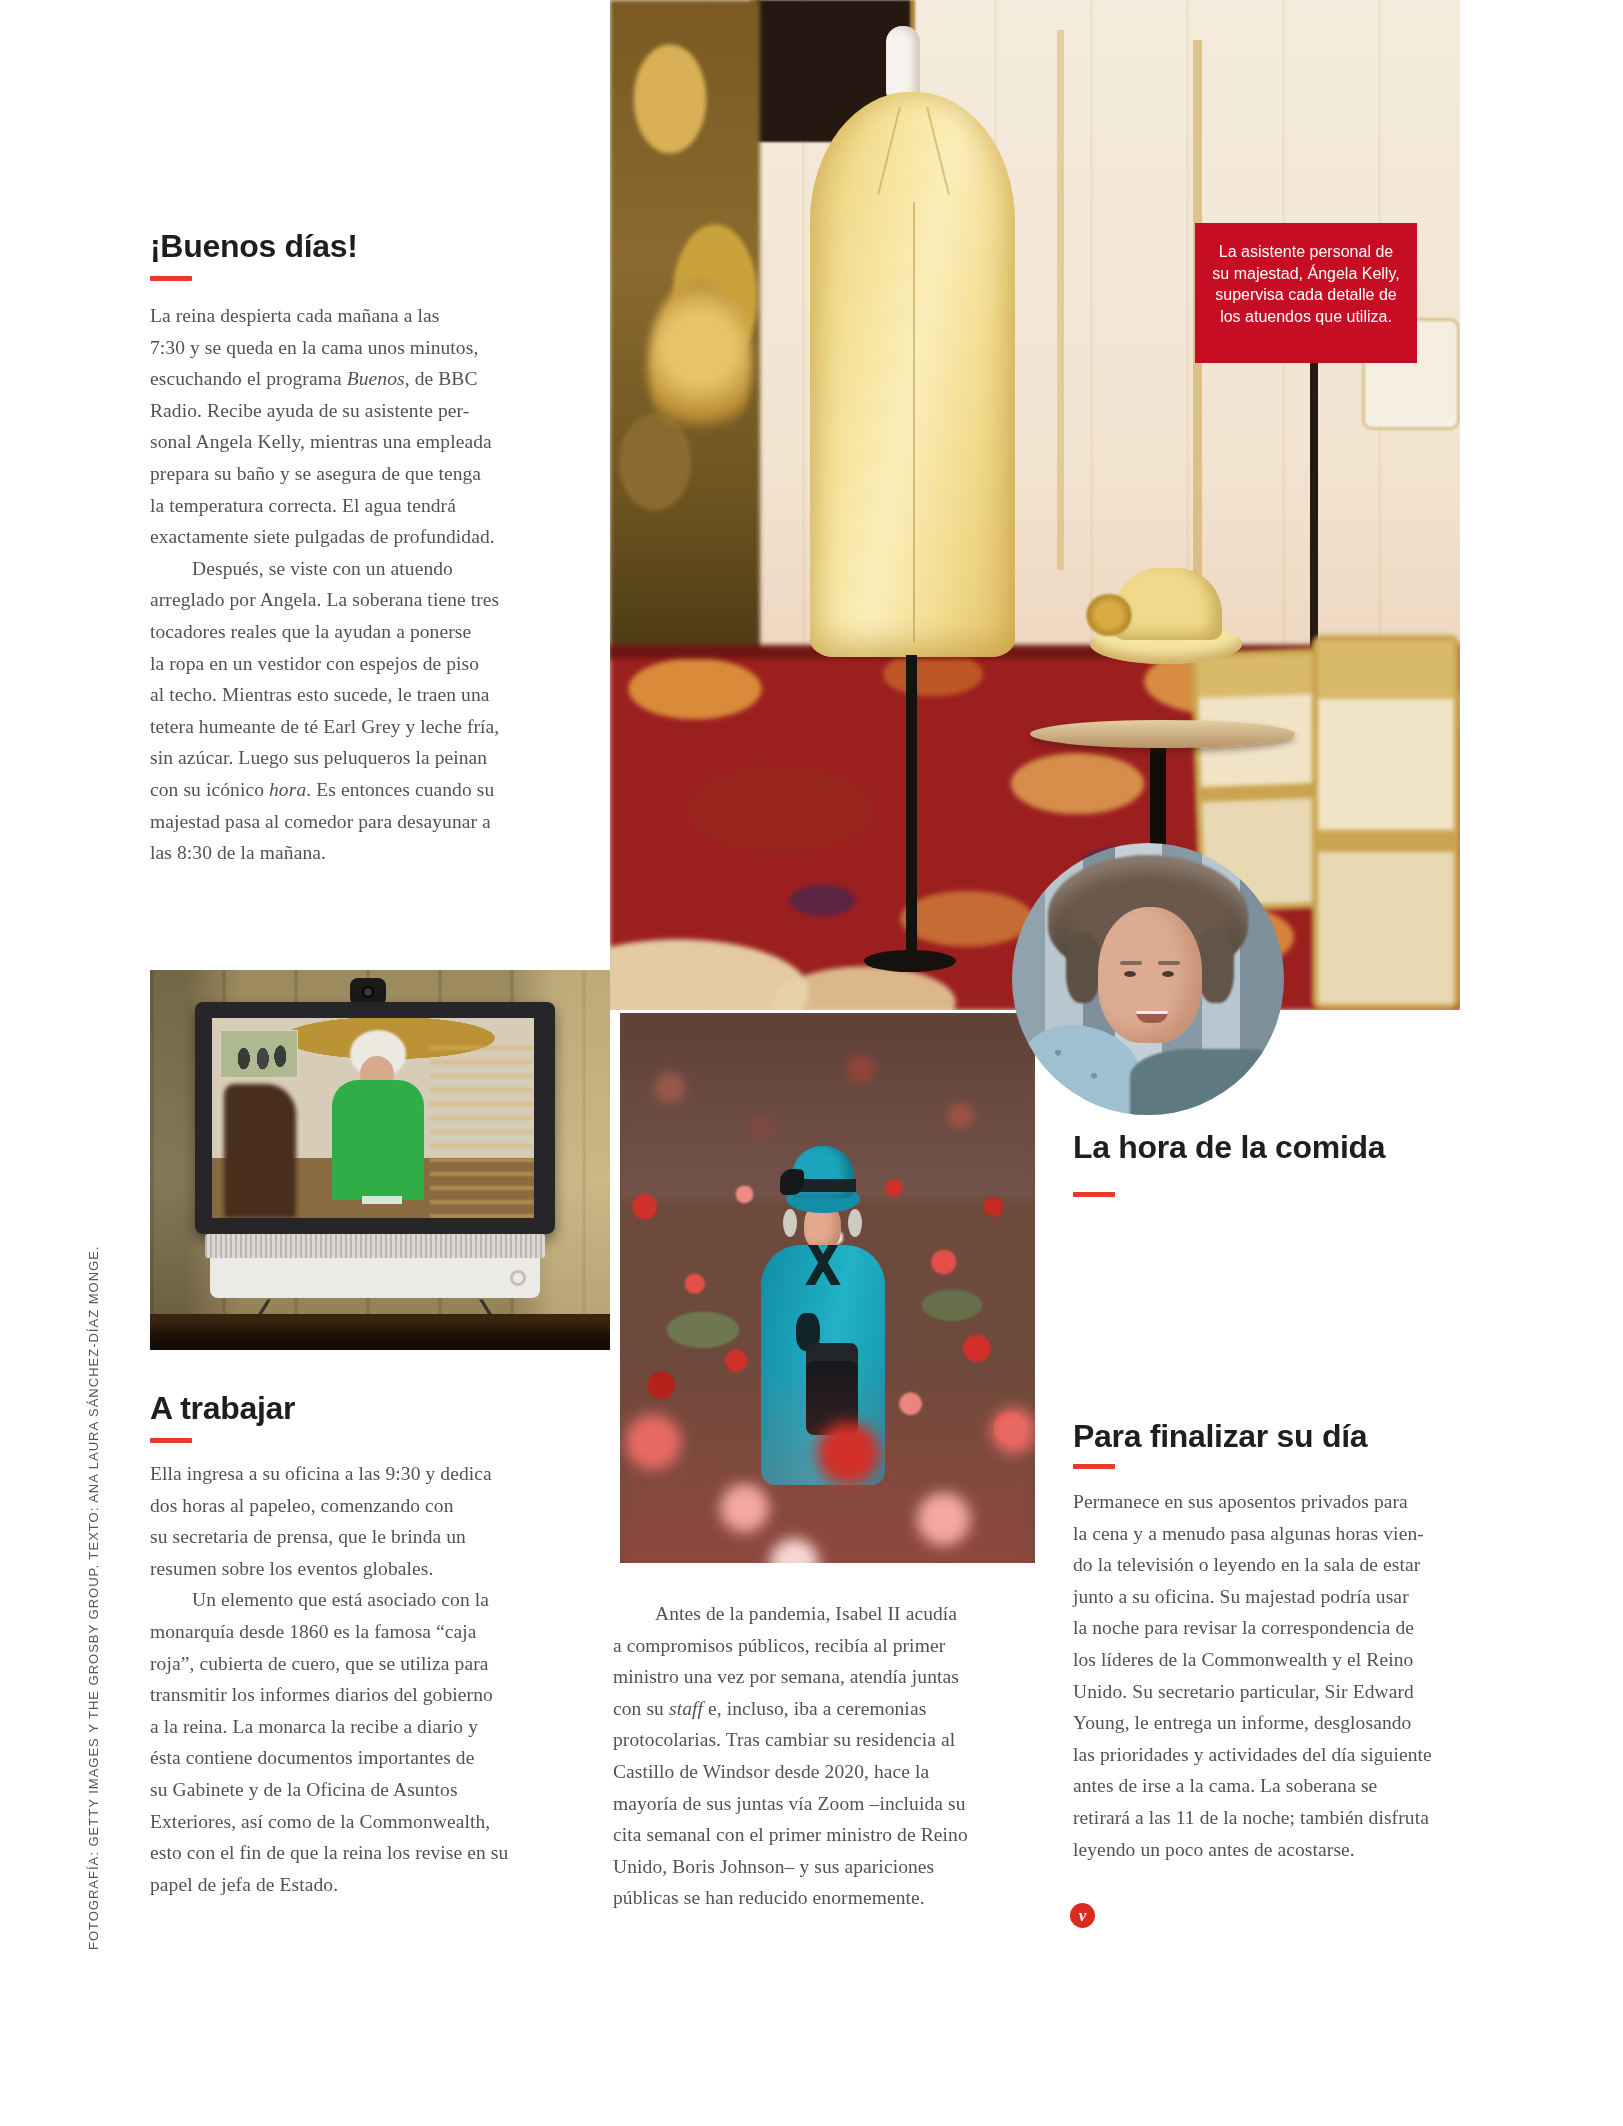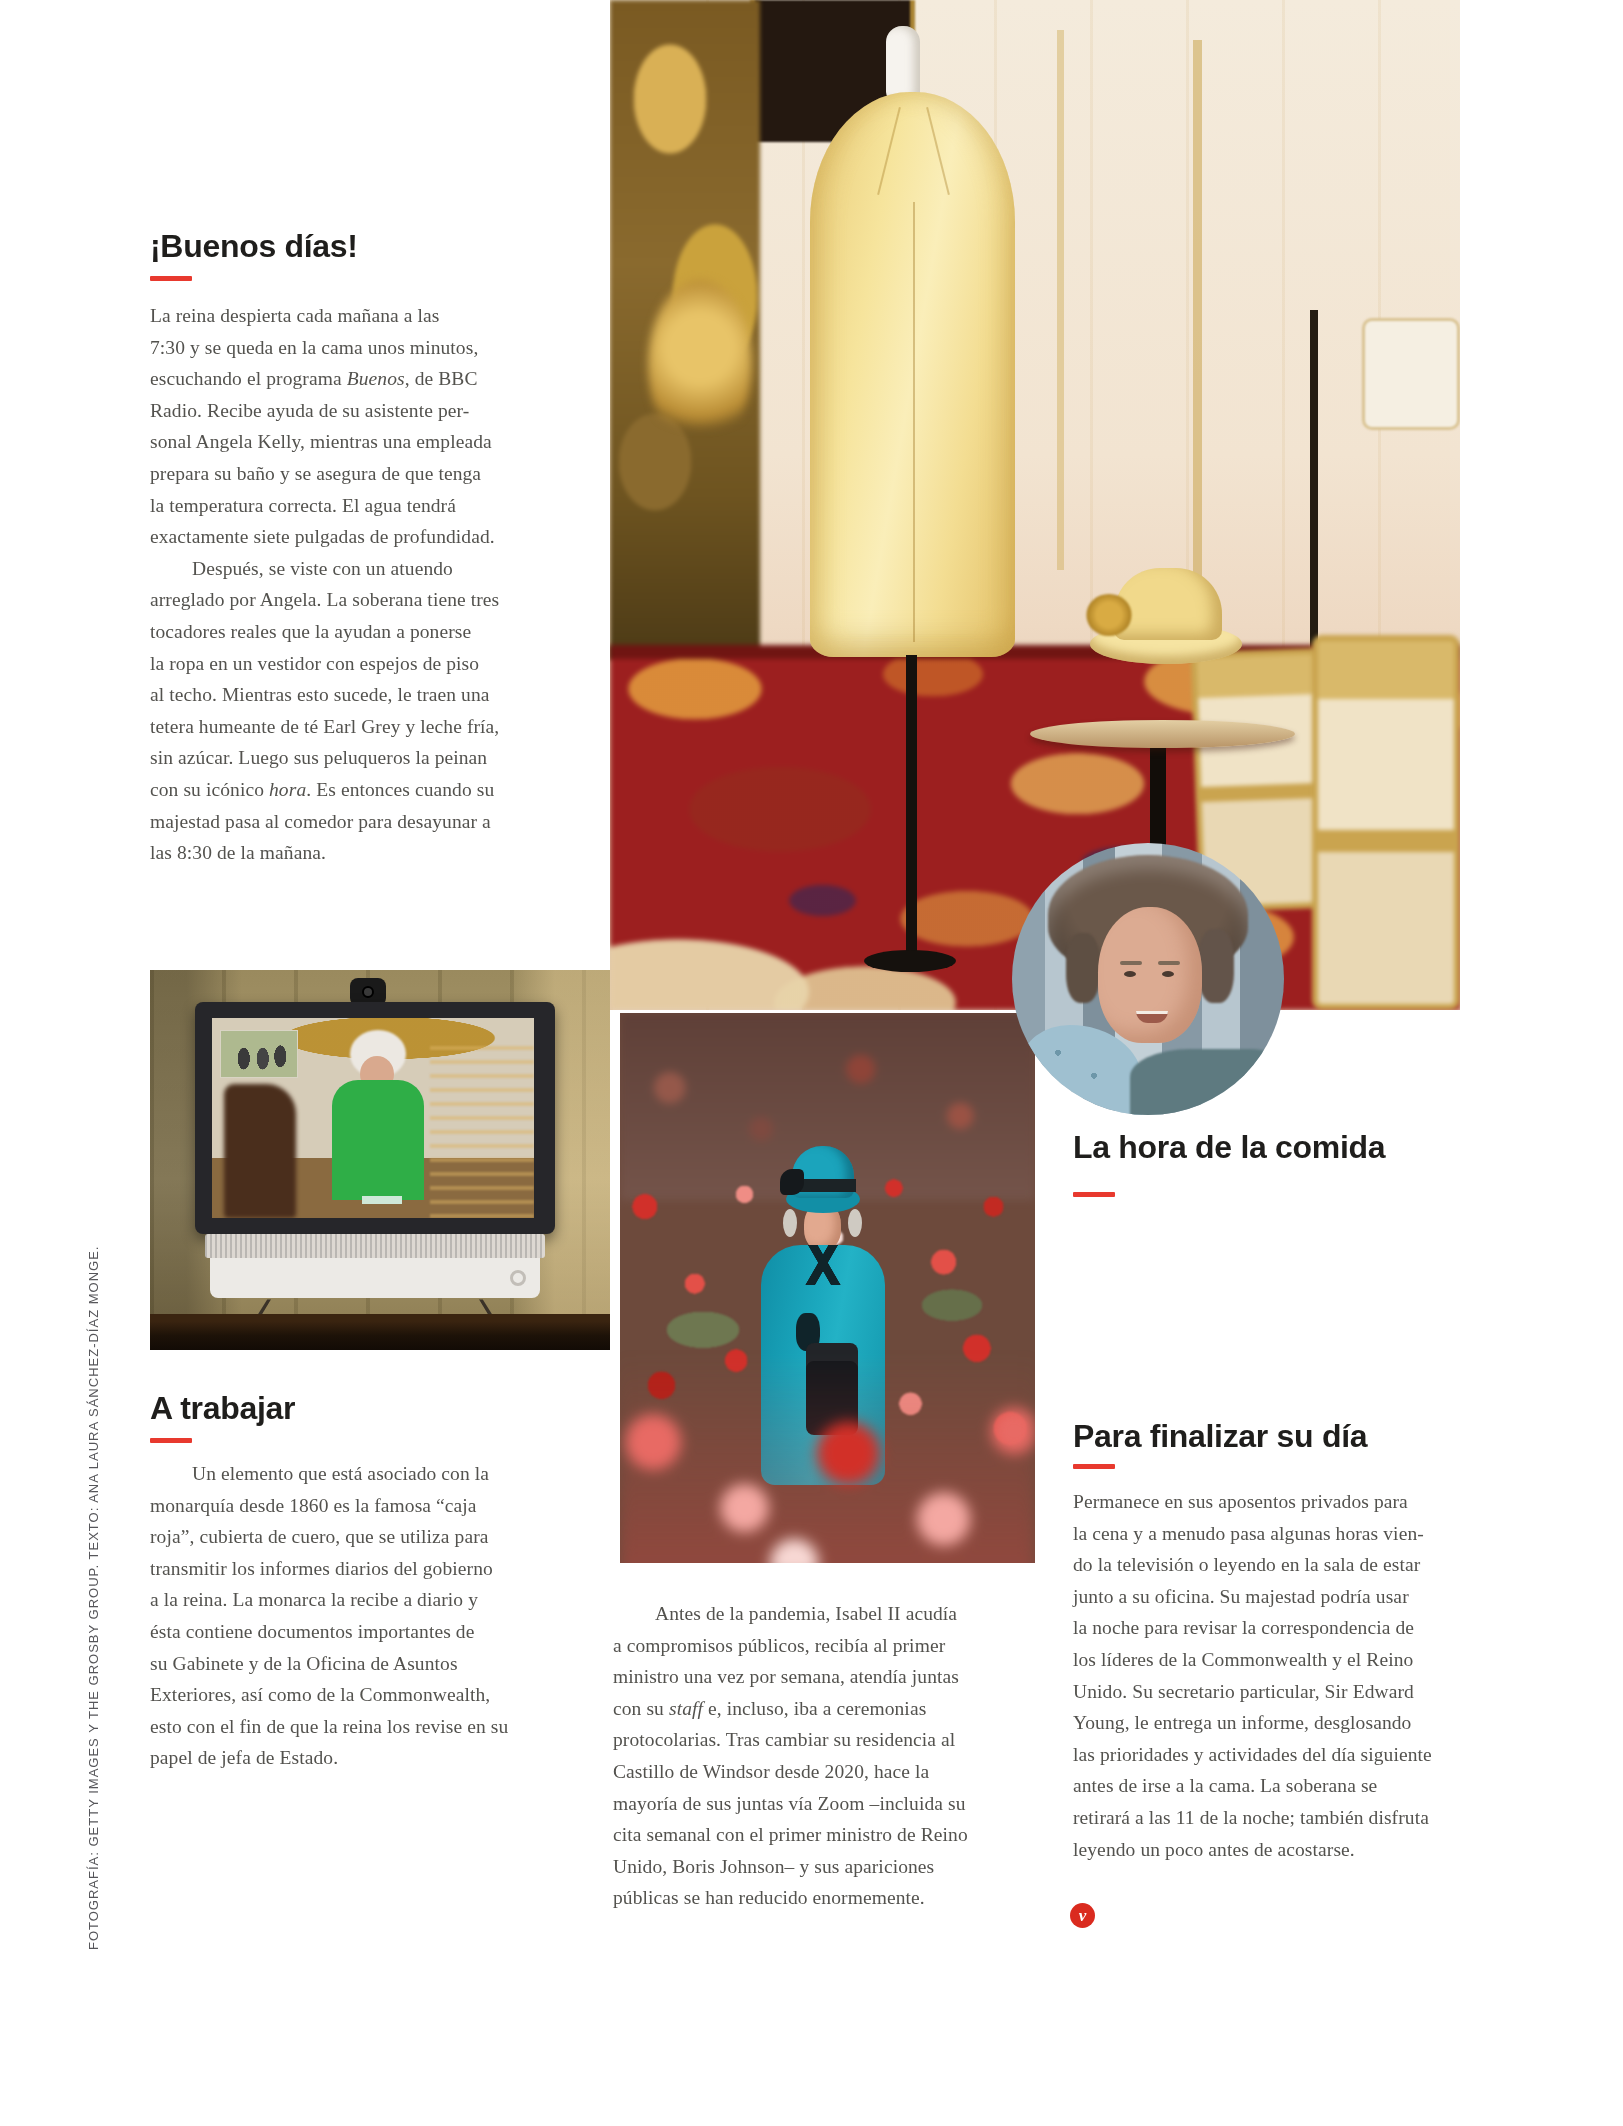--- a/index.html
+++ b/index.html
@@ -260,20 +260,24 @@
     <div class="neck"></div>
     <div class="dress">
       <div class="seam"></div>
       <div class="fold1"></div>
       <div class="fold2"></div>
     </div>
     <div class="stand-pole"></div>
     <div class="stand-base"></div>
   </div>
 
+  <div class="caption-box">La asistente personal de
+su majestad, Ángela Kelly,
+supervisa cada detalle de
+los atuendos que utiliza.</div>
 
   <h2 class="h2" style="left:150px; top:228px;">¡Buenos días!</h2>
   <div class="rule" style="left:150px; top:276px;"></div>
   <div class="col" style="left:150px; top:300px; width:440px;">
       <p><span>La reina despierta cada mañana a las
 7:30 y se queda en la cama unos minutos,
 escuchando el programa </span><em>Buenos</em><span>, de BBC
 Radio. Recibe ayuda de su asistente per-
 sonal Angela Kelly, mientras una empleada
 prepara su baño y se asegura de que tenga
@@ -364,20 +368,24 @@
 antes de irse a la cama. La soberana se
 retirará a las 11 de la noche; también disfruta
 leyendo un poco antes de acostarse.</span></p>
     </div>
 
   <div class="endmark">v</div>
 
   <h2 class="h2" style="left:150px; top:1390px;">A trabajar</h2>
   <div class="rule" style="left:150px; top:1438px;"></div>
   <div class="col" style="left:150px; top:1458px; width:440px;">
+      <p><span>Ella ingresa a su oficina a las 9:30 y dedica
+dos horas al papeleo, comenzando con
+su secretaria de prensa, que le brinda un
+resumen sobre los eventos globales.</span></p>
       <p class="indent"><span>Un elemento que está asociado con la
 monarquía desde 1860 es la famosa “caja
 roja”, cubierta de cuero, que se utiliza para
 transmitir los informes diarios del gobierno
 a la reina. La monarca la recibe a diario y
 ésta contiene documentos importantes de
 su Gabinete y de la Oficina de Asuntos
 Exteriores, así como de la Commonwealth,
 esto con el fin de que la reina los revise en su
 papel de jefa de Estado.</span></p>

